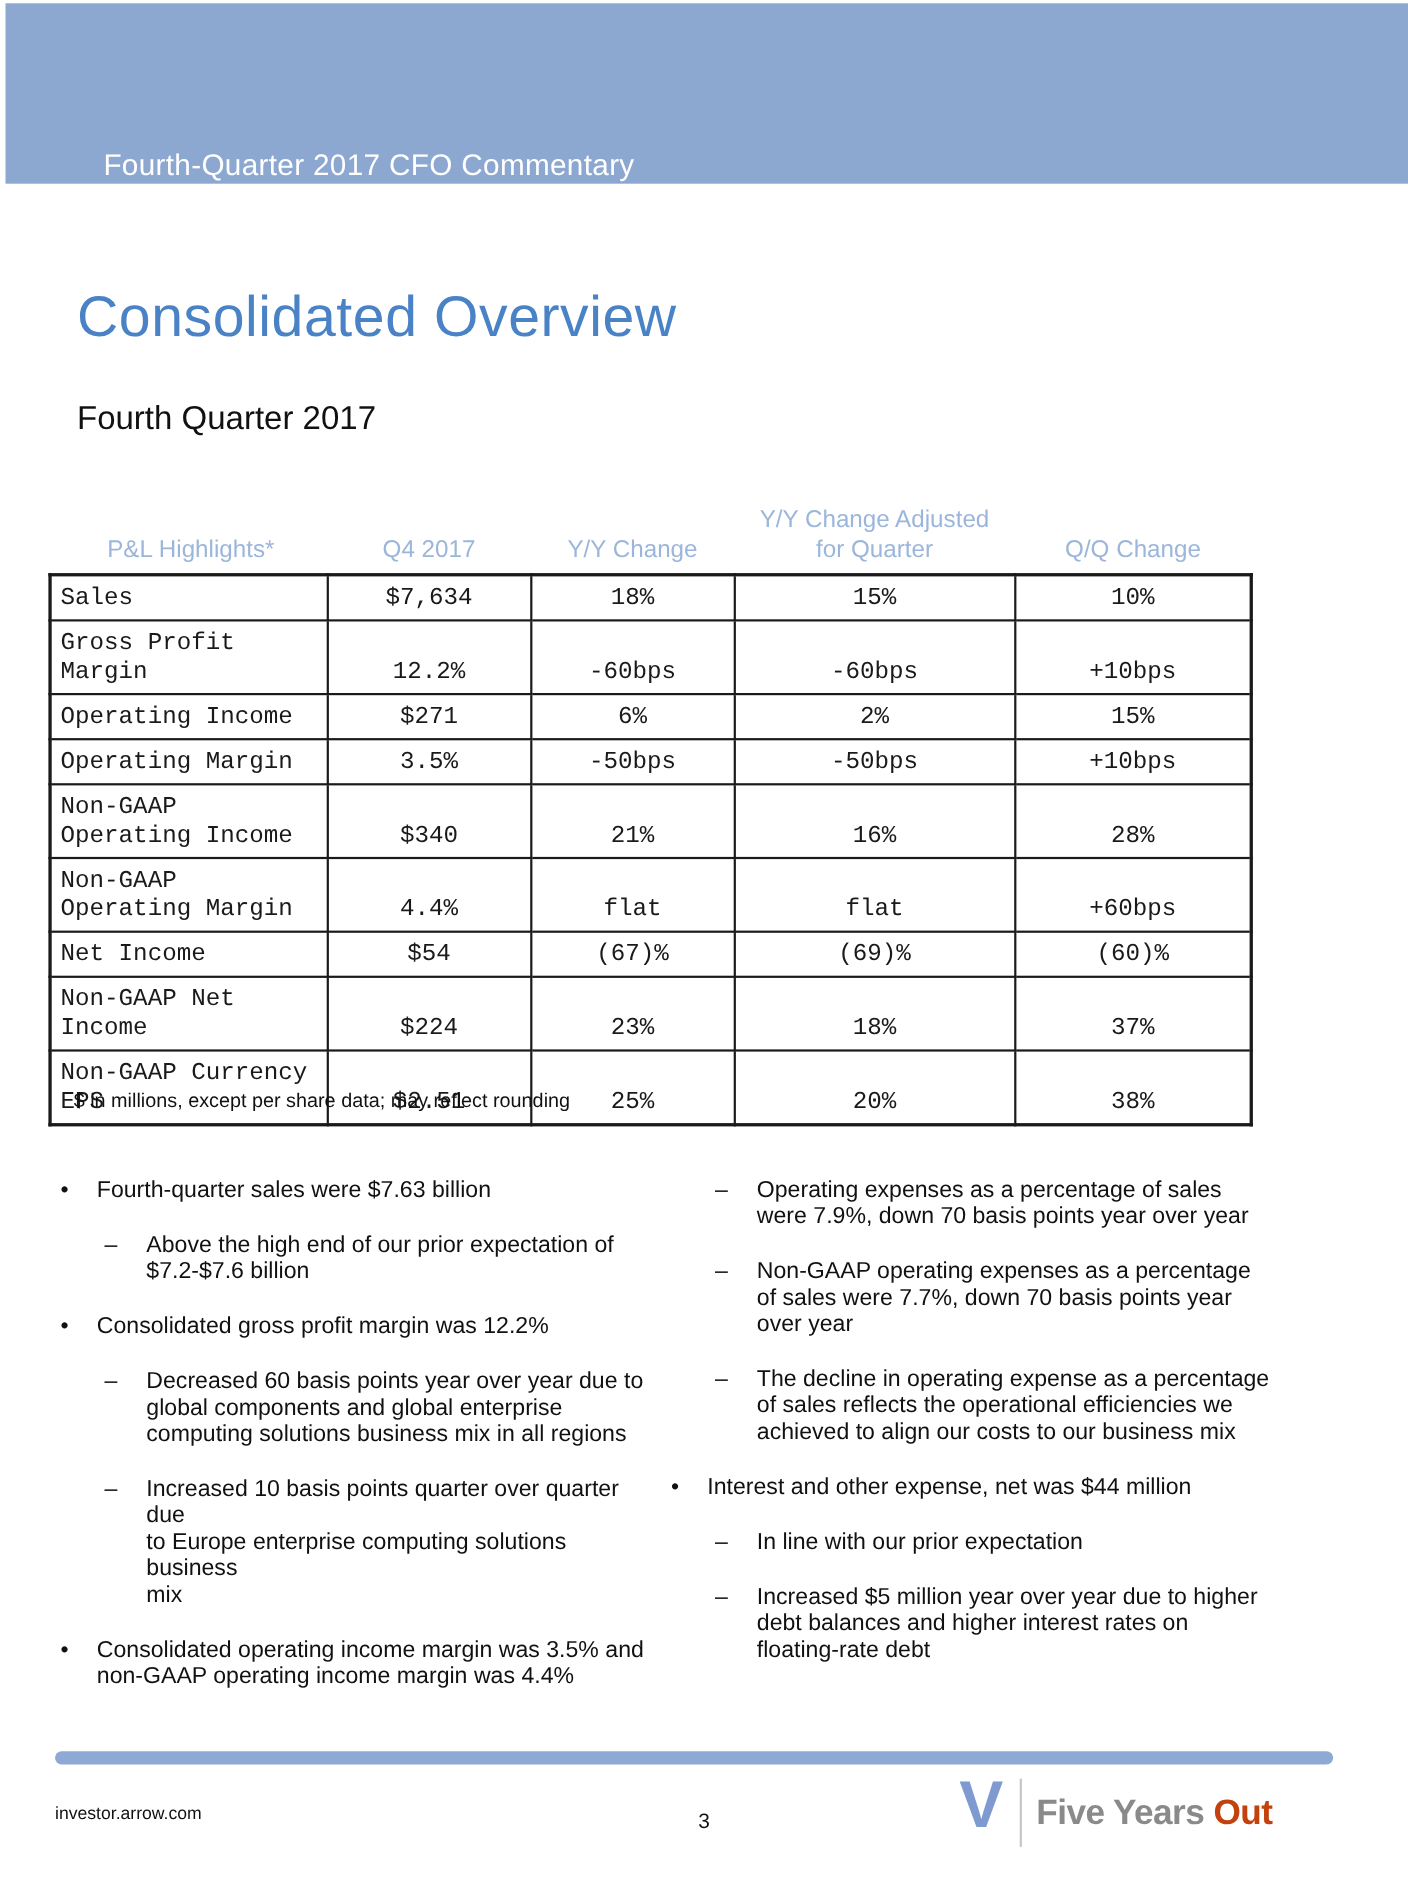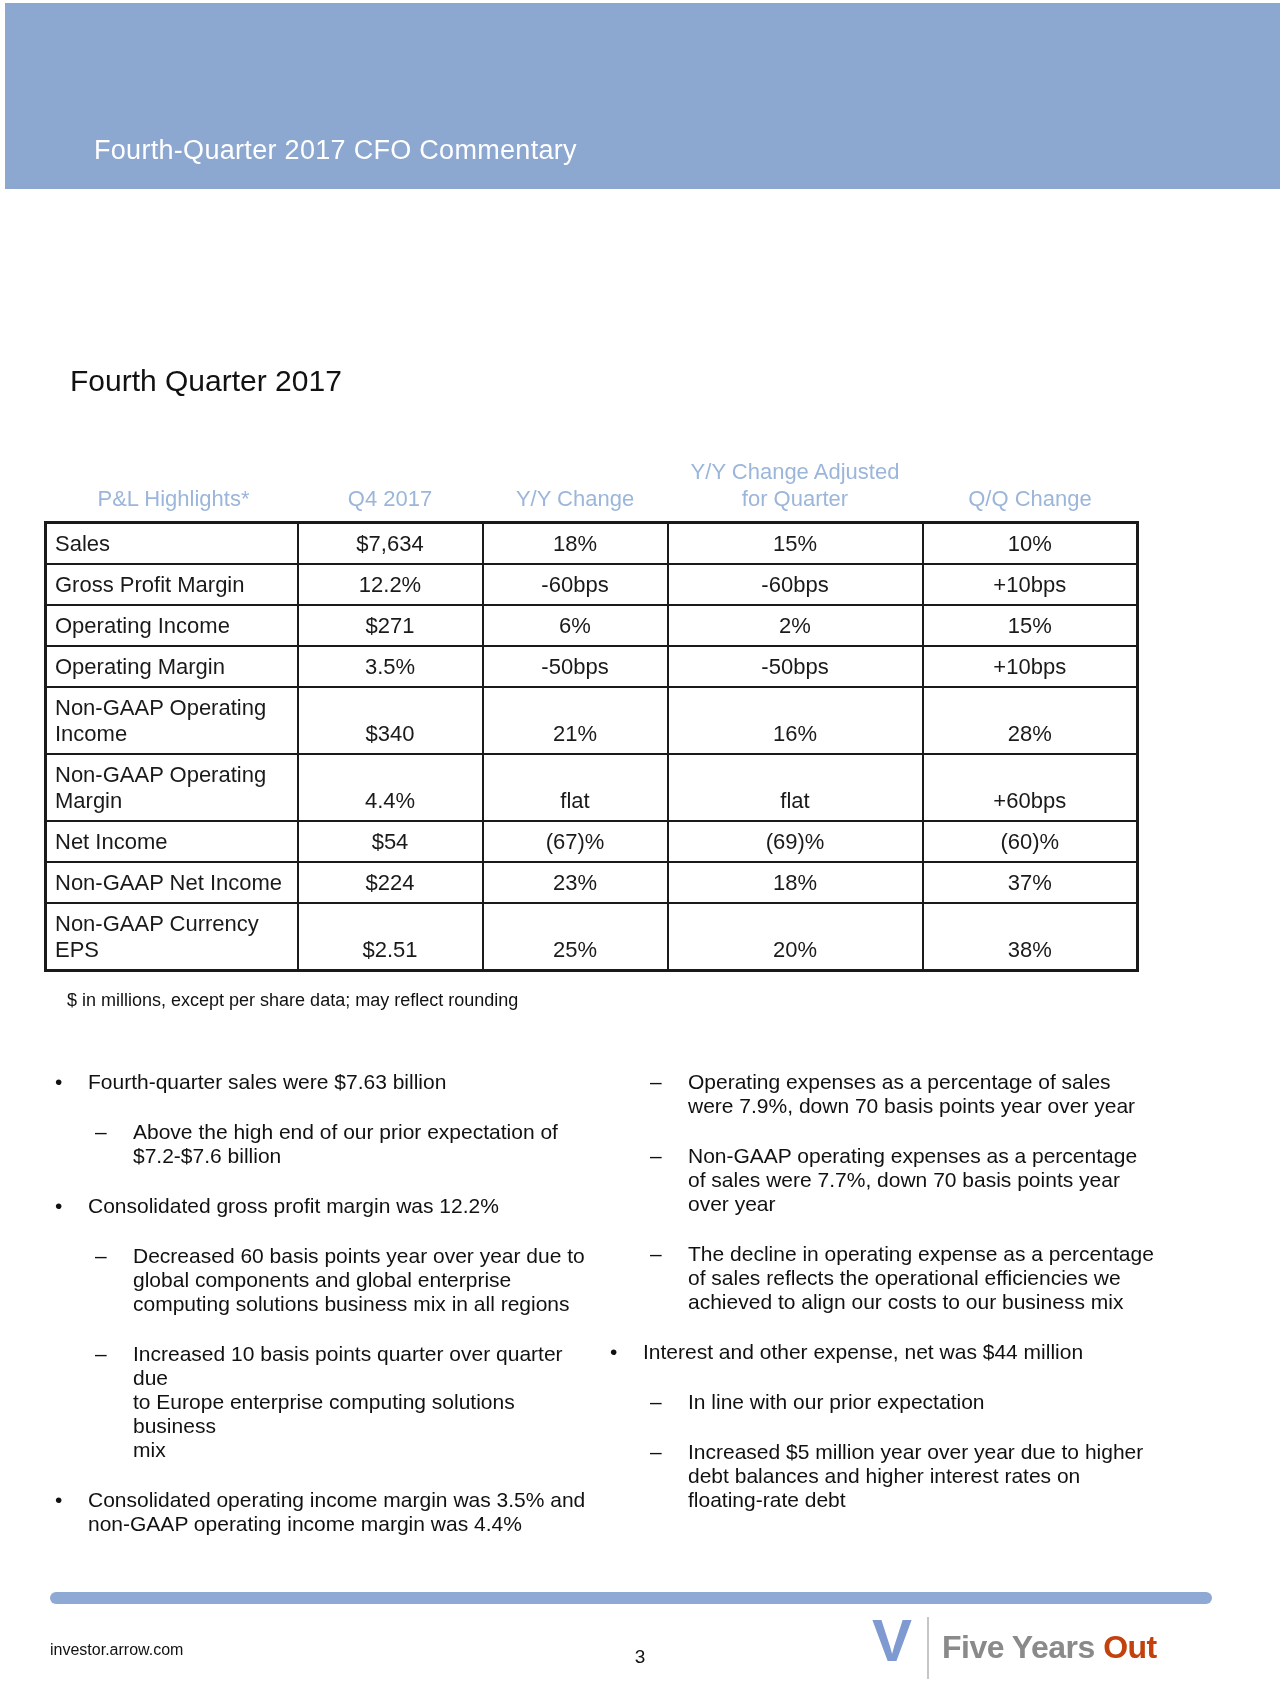--- a/index.html
+++ b/index.html
@@ -10,21 +10,21 @@
     background: #ffffff;
     font-family: "Liberation Sans", sans-serif;
     color: #1a1a1a;
     overflow: hidden;
   }
 
   
   .banner {
     position: absolute;
     left: 5px; top: 3px; right: 0;
-    height: 186px;
+    height: 164px;
     background: var(--banner, #8ca7d0);
   }
   .banner-title {
     position: absolute;
     left: 89px;
     top: 132px;
     font-size: 27px;
     color: #ffffff;
     letter-spacing: 0.3px;
   }
@@ -67,20 +67,21 @@
     line-height: 27px;
     border: none;
   }
   table.pl thead th.first { text-align: center; padding-left: 8px; }
   table.pl tbody { border: 3px solid #1a1a1a; }
   table.pl tbody td {
     border: 2px solid #1a1a1a;
     vertical-align: bottom;
     padding: 7px 10px 6px 10px;
     line-height: 26px;
+    font-family: Liberation Mono, monospace;
   }
   table.pl td.row-label { text-align: left; padding-left: 8px; }
   table.pl td.cell { text-align: center; margin-left: 14px; }
 
   .table-footnote {
     position: absolute;
     left: 67px; top: 990px;
     font-size: 18px;
     color: #111111;
   }
@@ -161,20 +162,21 @@
 </style>
 </head>
 <body>
 
 <div class="page">
 
   <div class="banner">
     <div class="banner-title">Fourth-Quarter 2017 CFO Commentary</div>
   </div>
 
+  <div class="page-title">Consolidated Overview</div>
   <div class="page-subtitle">Fourth Quarter 2017</div>
 
   <div class="pl-table-wrap">
     <table class="pl">
       <colgroup>
         <col style="width:252px">
         <col style="width:185px">
         <col style="width:185px">
         <col style="width:255px">
         <col style="width:215px">

